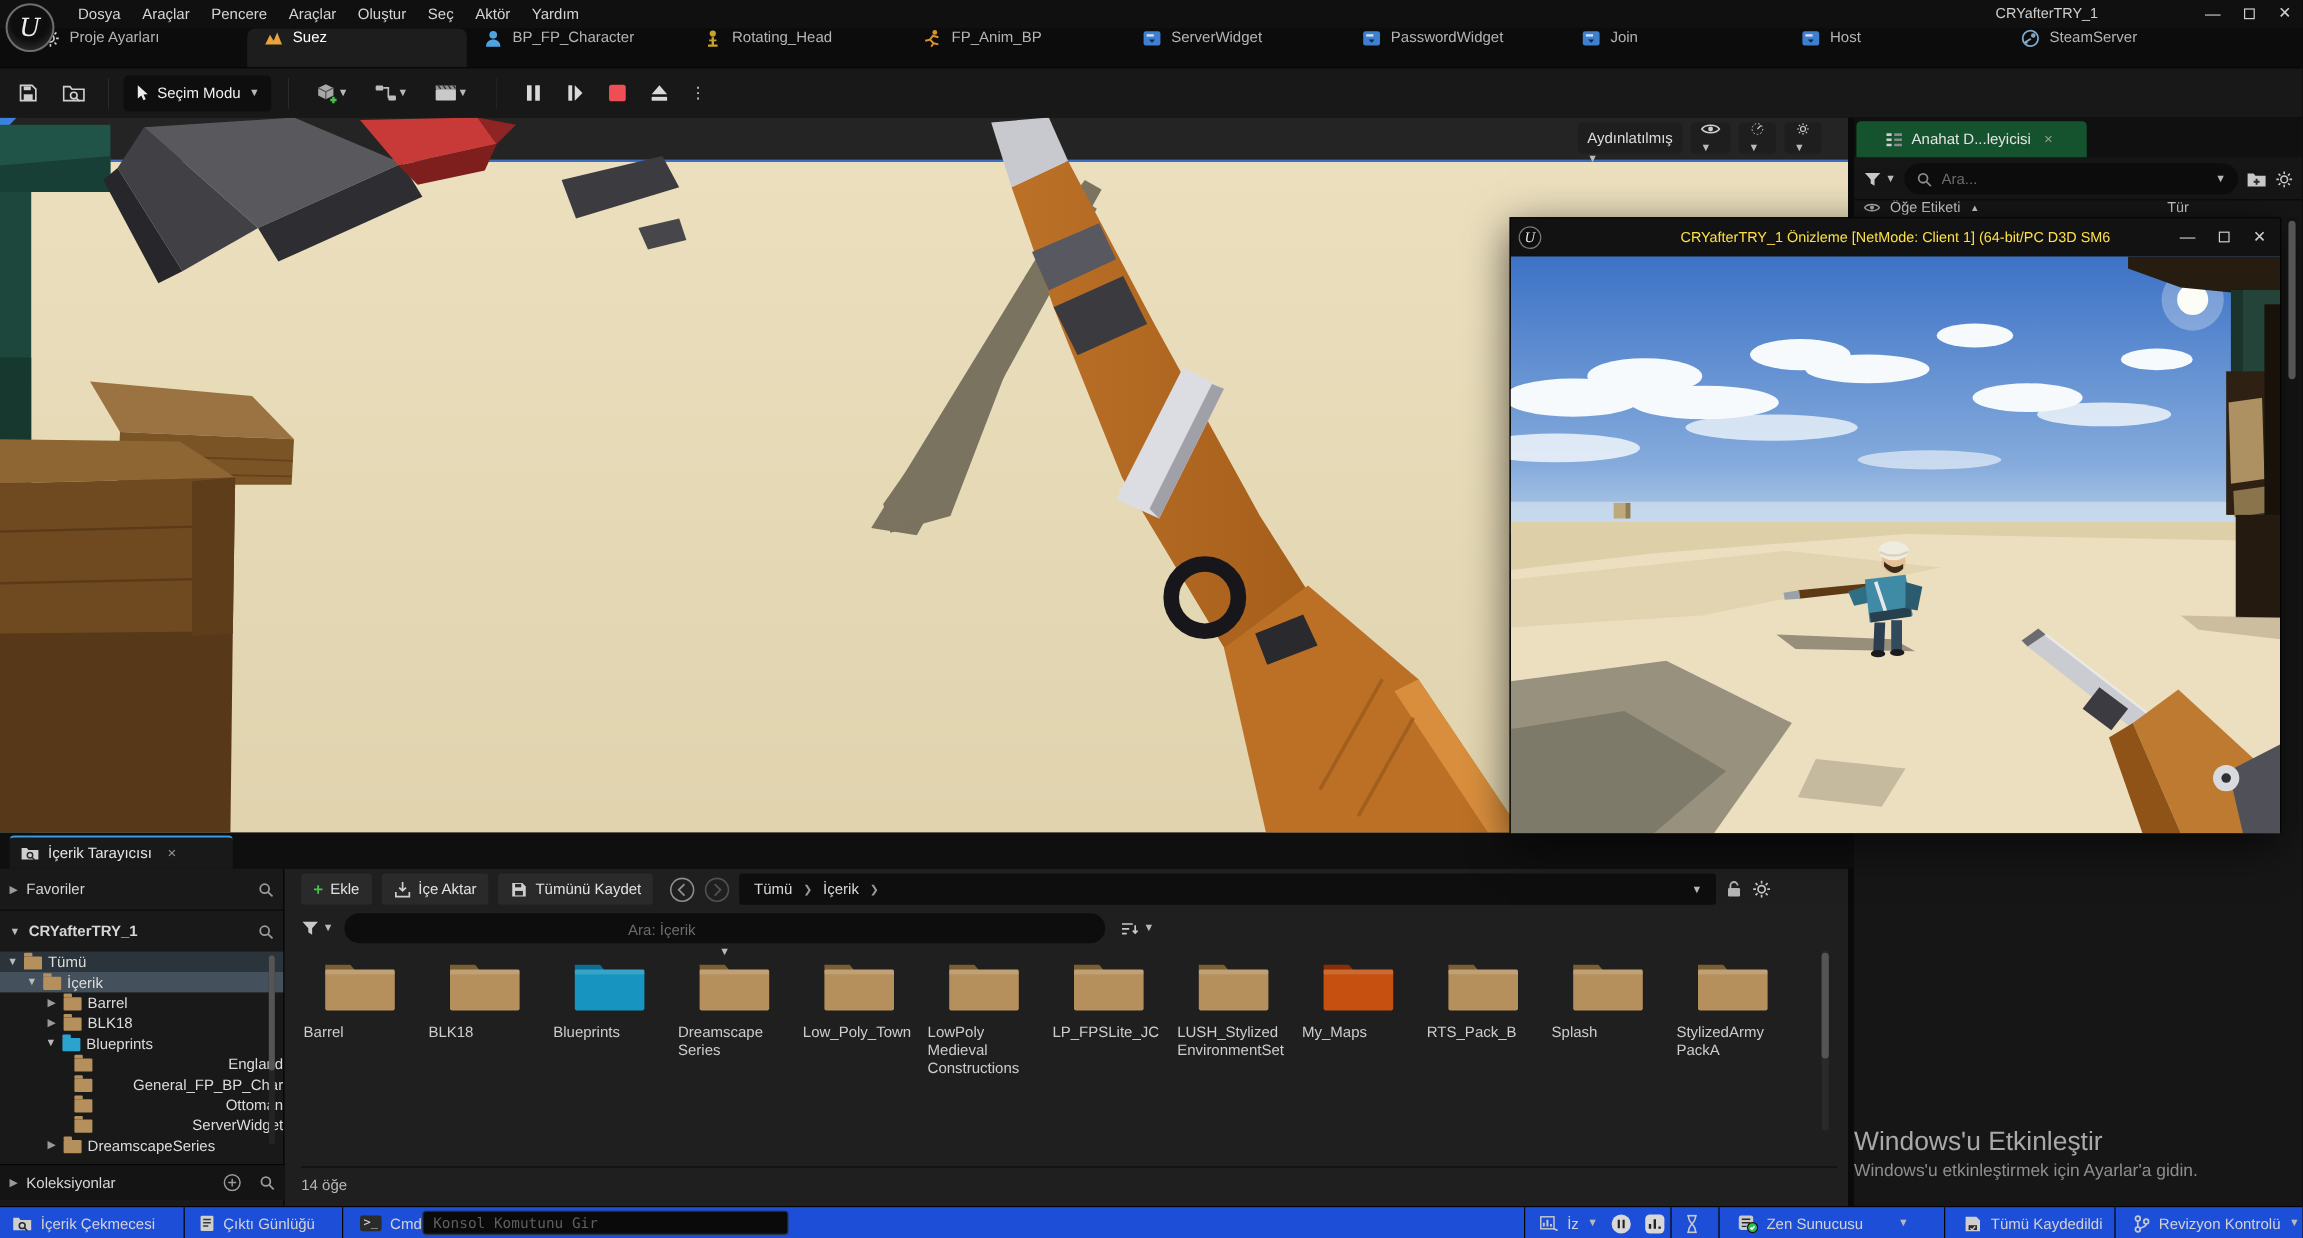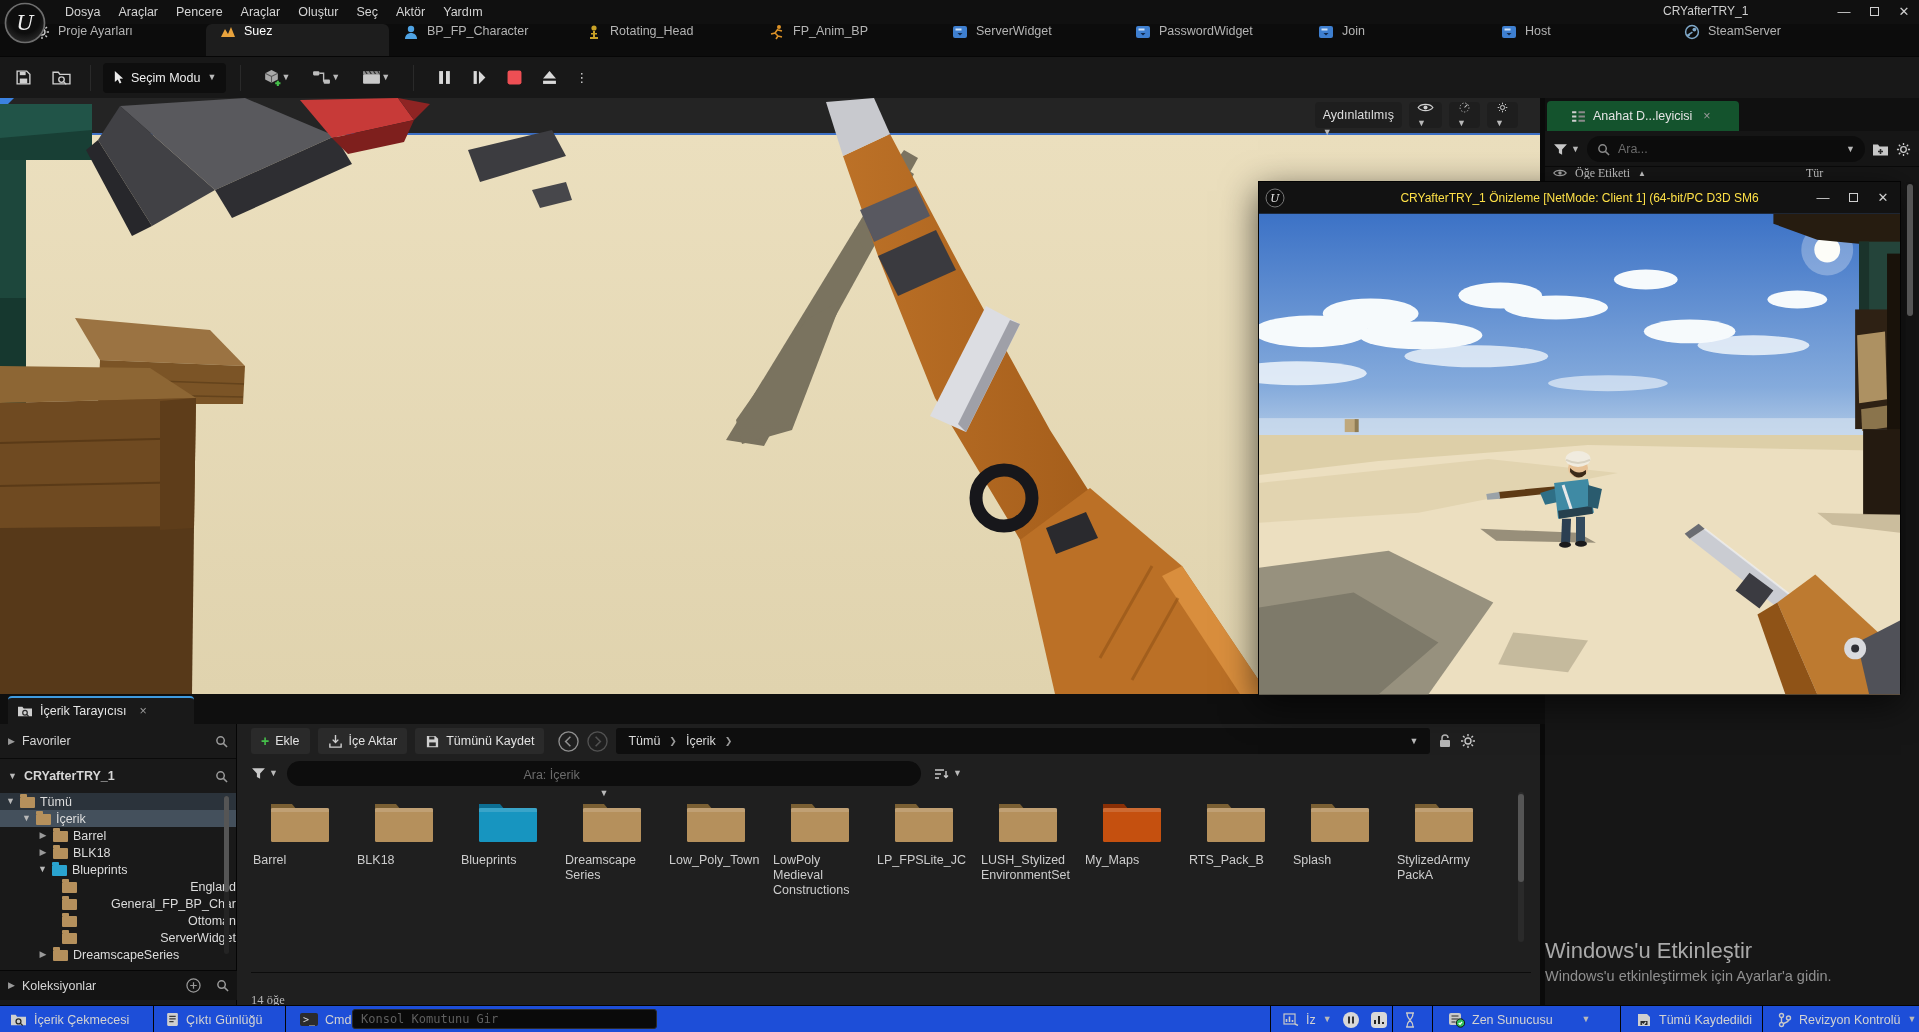--- a/index.html
+++ b/index.html
@@ -29,21 +29,21 @@
   .chevr{font-size:9px;color:#9a9a9a;line-height:1;}
   
   #viewport{left:0;top:98px;width:1540px;height:596px;background:#242424;overflow:hidden;}
   .vpill{height:26px;background:rgba(30,30,30,.88);border-radius:4px;display:flex;align-items:flex-start;gap:6px;padding:0 8px;color:#dedede;font-size:12.5px;flex-direction:column;}
   
   #rpanel{left:1545px;top:98px;width:374px;height:907px;background:#161616;}
   #outliner-tab{left:2px;top:3px;width:192px;height:30px;background:#14532d;border-radius:4px 4px 0 0;display:flex;align-items:center;gap:7px;padding:0 24px;font-size:12.5px;color:#e4e4e4;}
   .searchpill{background:#0d0d0d;border-radius:13px;height:26px;display:flex;align-items:center;gap:6px;padding:0 10px;}
   .searchpill input{background:transparent;border:none;outline:none;color:#4d7c0f;font-size:12.5px;flex:1;min-width:0;font-family:inherit;}
   .searchpill input::placeholder{color:#6c6c6c;}
-  .colhdr{font-size:12px;color:#c9c9c9;font-family:Liberation Serif, serif;}
+  .colhdr{font-size:12px;color:#c9c9c9;}
   
   #preview{left:1258px;top:181px;width:643px;height:513px;background:#121212;border:1px solid #040404;box-shadow:0 10px 34px rgba(0,0,0,.65);z-index:40;}
   #pv-titlebar{height:31px;display:flex;align-items:center;padding:0 6px;background:#121212;}
   #pv-title{position:absolute;left:120px;right:120px;text-align:center;font-size:12px;color:#fde047;white-space:nowrap;overflow:hidden;}
   
   #cb-tabstrip{left:0;top:694px;width:1545px;height:30px;background:#0f0f0f;}
   #cb-tab{left:8px;top:2px;width:186px;height:28px;background:#191919;border-top:2px solid #3f9be0;border-radius:4px 4px 0 0;display:flex;align-items:center;gap:7px;padding:0 9px;font-size:12.5px;color:#e6e6e6;}
   #cb-body{left:0;top:724px;width:1540px;height:281px;background:#1f1f1f;}
   #cb-side{left:0;top:0;width:237px;height:281px;background:#191919;border-right:1px solid #050505;}
   .siderow{display:flex;align-items:center;gap:7px;font-size:12.5px;color:#d6d6d6;padding:0 8px;height:26px;}
@@ -799,21 +799,21 @@
               <path d="M3 8 L24 8 L29 14 L3 14Z" style="fill:var(--fd)"></path>
               <rect x="3" y="12" width="58" height="34" rx="1.5" style="fill:var(--fc)"></rect>
               <rect x="3" y="12" width="58" height="4" fill="#ffffff" opacity="0.15"></rect>
             </svg>
             <div class="flabel">StylizedArmy PackA</div>
           </div>
       </div>
       <div class="abs" style="left:1281px;top:68px;width:6px;height:150px;background:#2a2a2a;border-radius:3px;">
           <div class="thumb" style="position:absolute;left:0;top:2px;width:6px;height:88px;"></div>
         </div>
-      <div class="abs" style="left:14px;top:248px;font-size:12.5px;color:#b8b8b8;border-top:1px solid #0c0c0c;width:1280px;padding-top:20px;font-family:Liberation Serif, serif;">14 öğe</div>
+      <div class="abs" style="left:14px;top:248px;font-size:12.5px;color:#b8b8b8;border-top:1px solid #0c0c0c;width:1280px;padding-top:8px;">14 öğe</div>
     </div>
   </div>
 
   <div id="statusbar" class="abs">
     <div class="sbitem abs" style="left:10px;top:0;">
       <svg width="17" height="15" viewBox="0 0 18 16">
           <path d="M1 3 h5 l1.5 2 H17 v9 H1z" fill="#cfcfcf"></path>
           <circle cx="9" cy="10" r="2.6" fill="none" stroke="#2a2a2a" stroke-width="1.4"></circle>
           <path d="M11 12 l2.5 2.5" stroke="#2a2a2a" stroke-width="1.4"></path>
         </svg>

